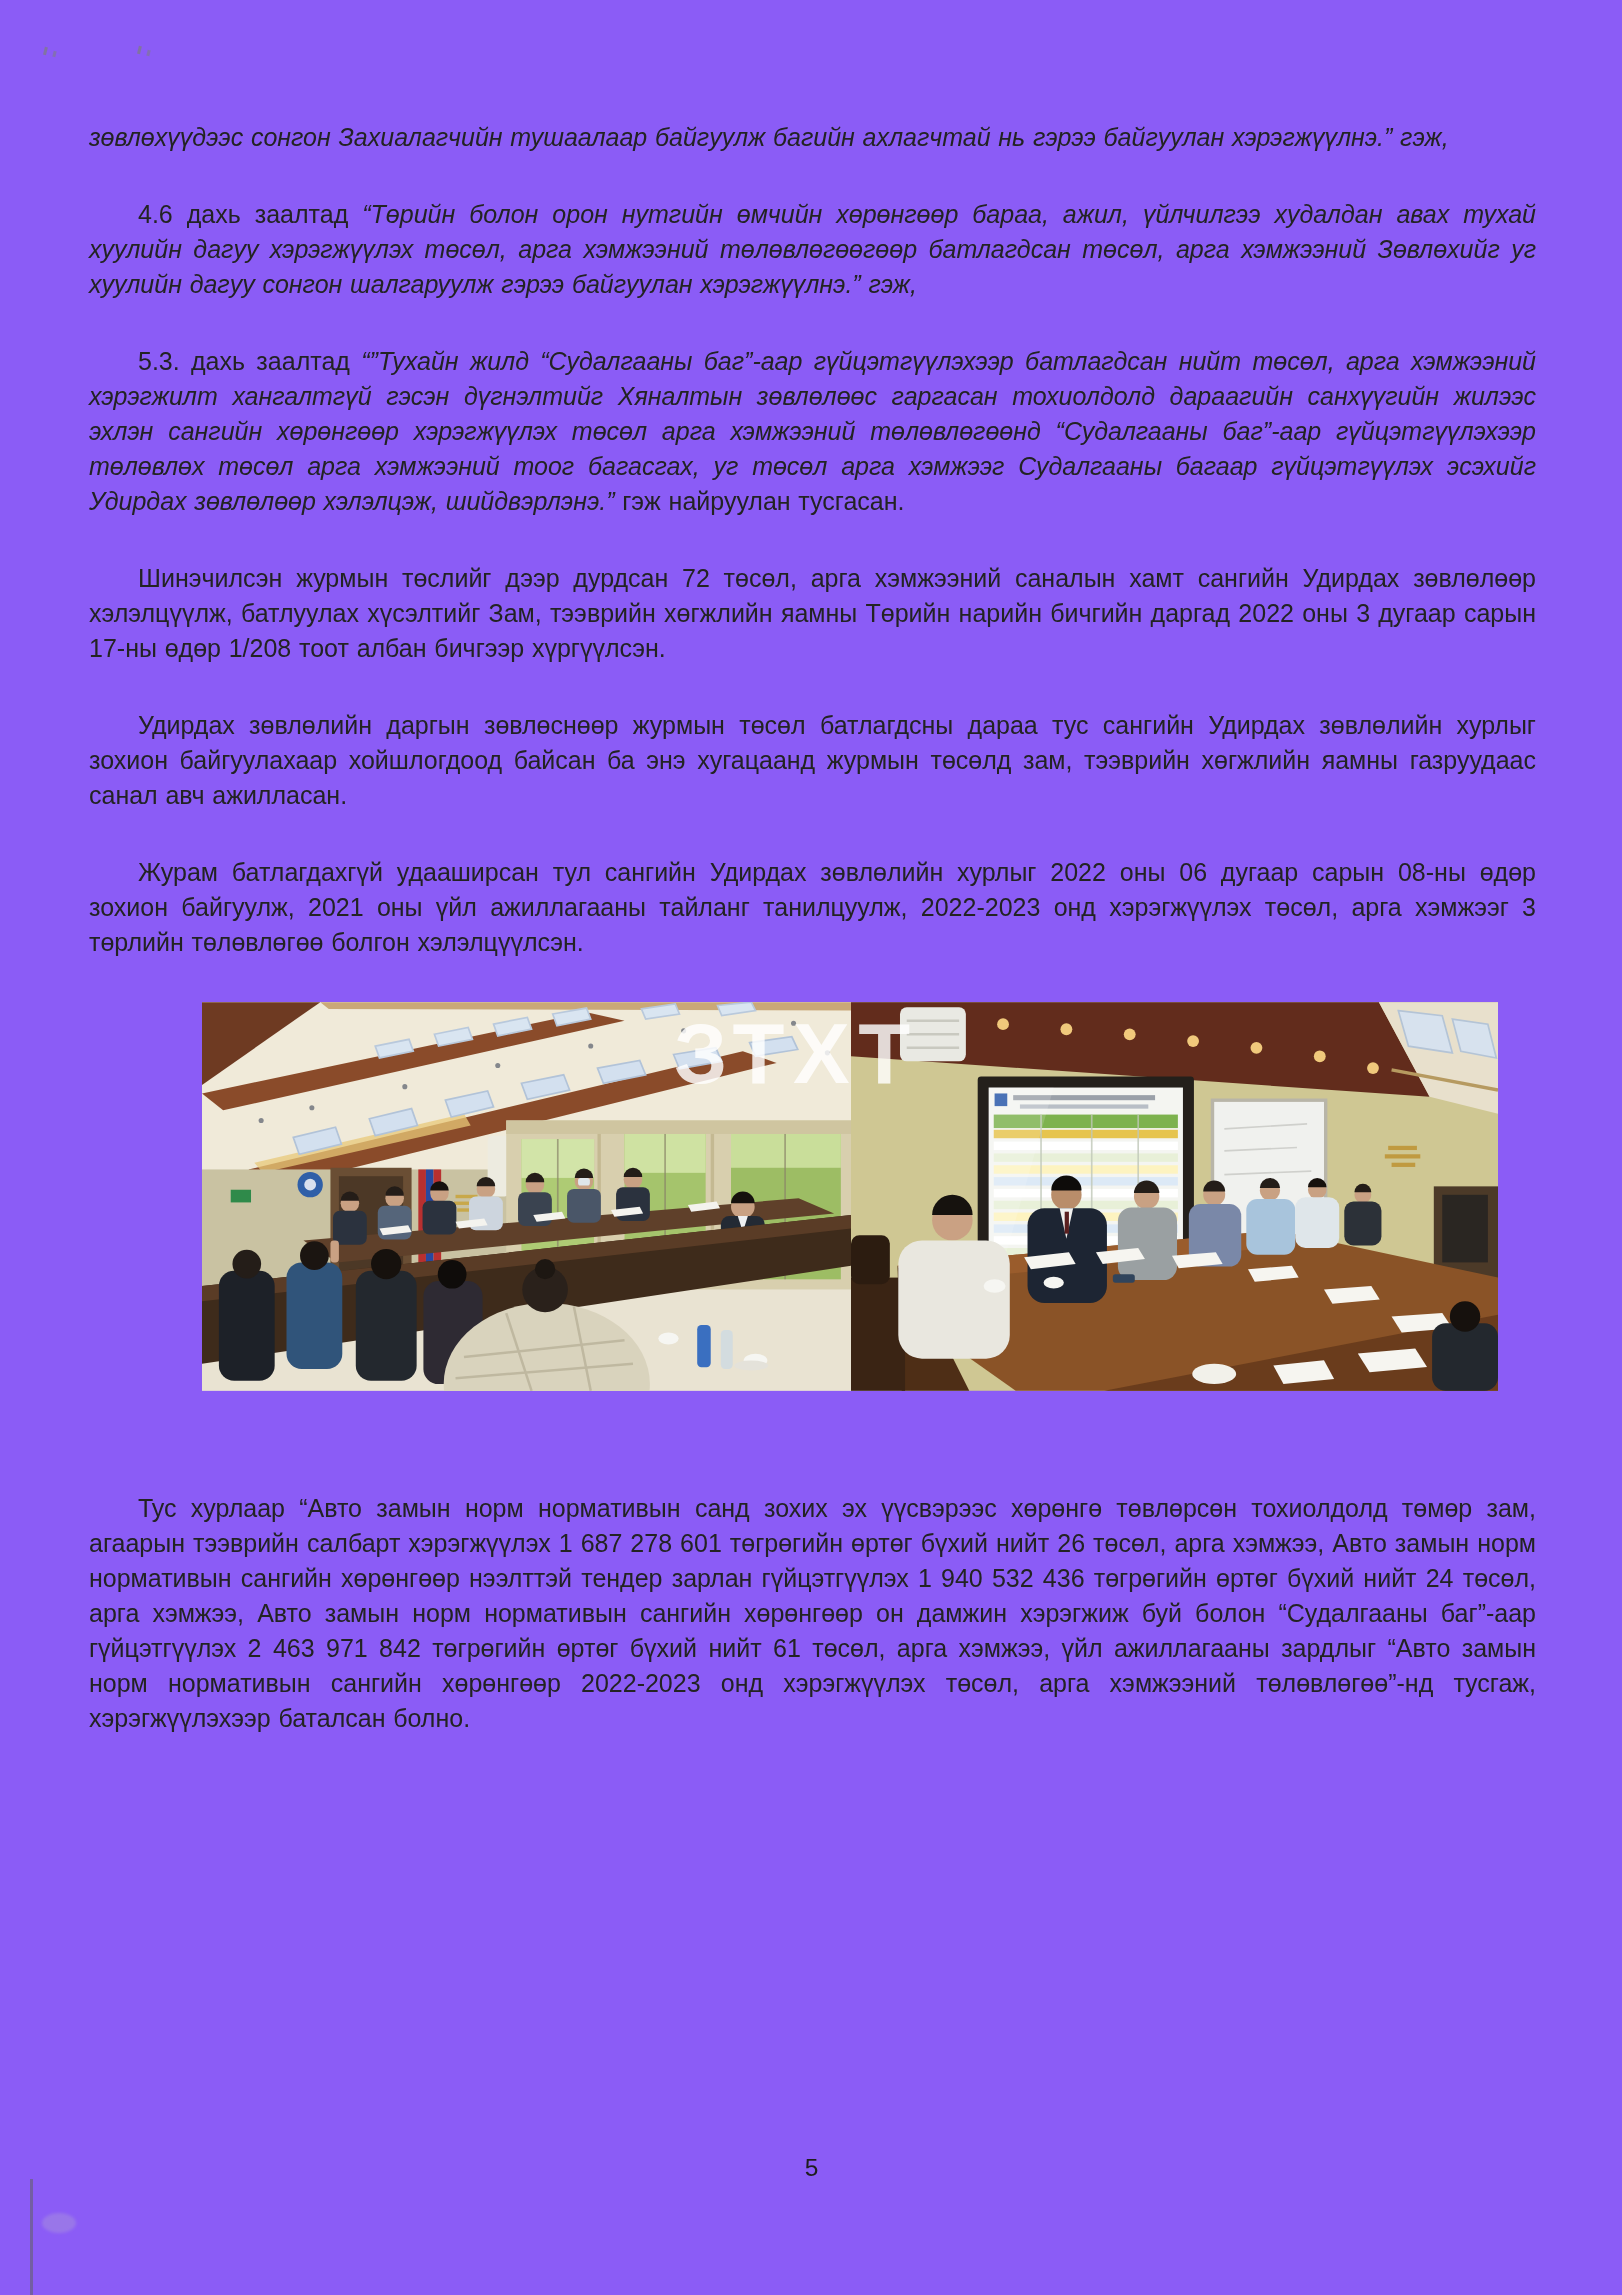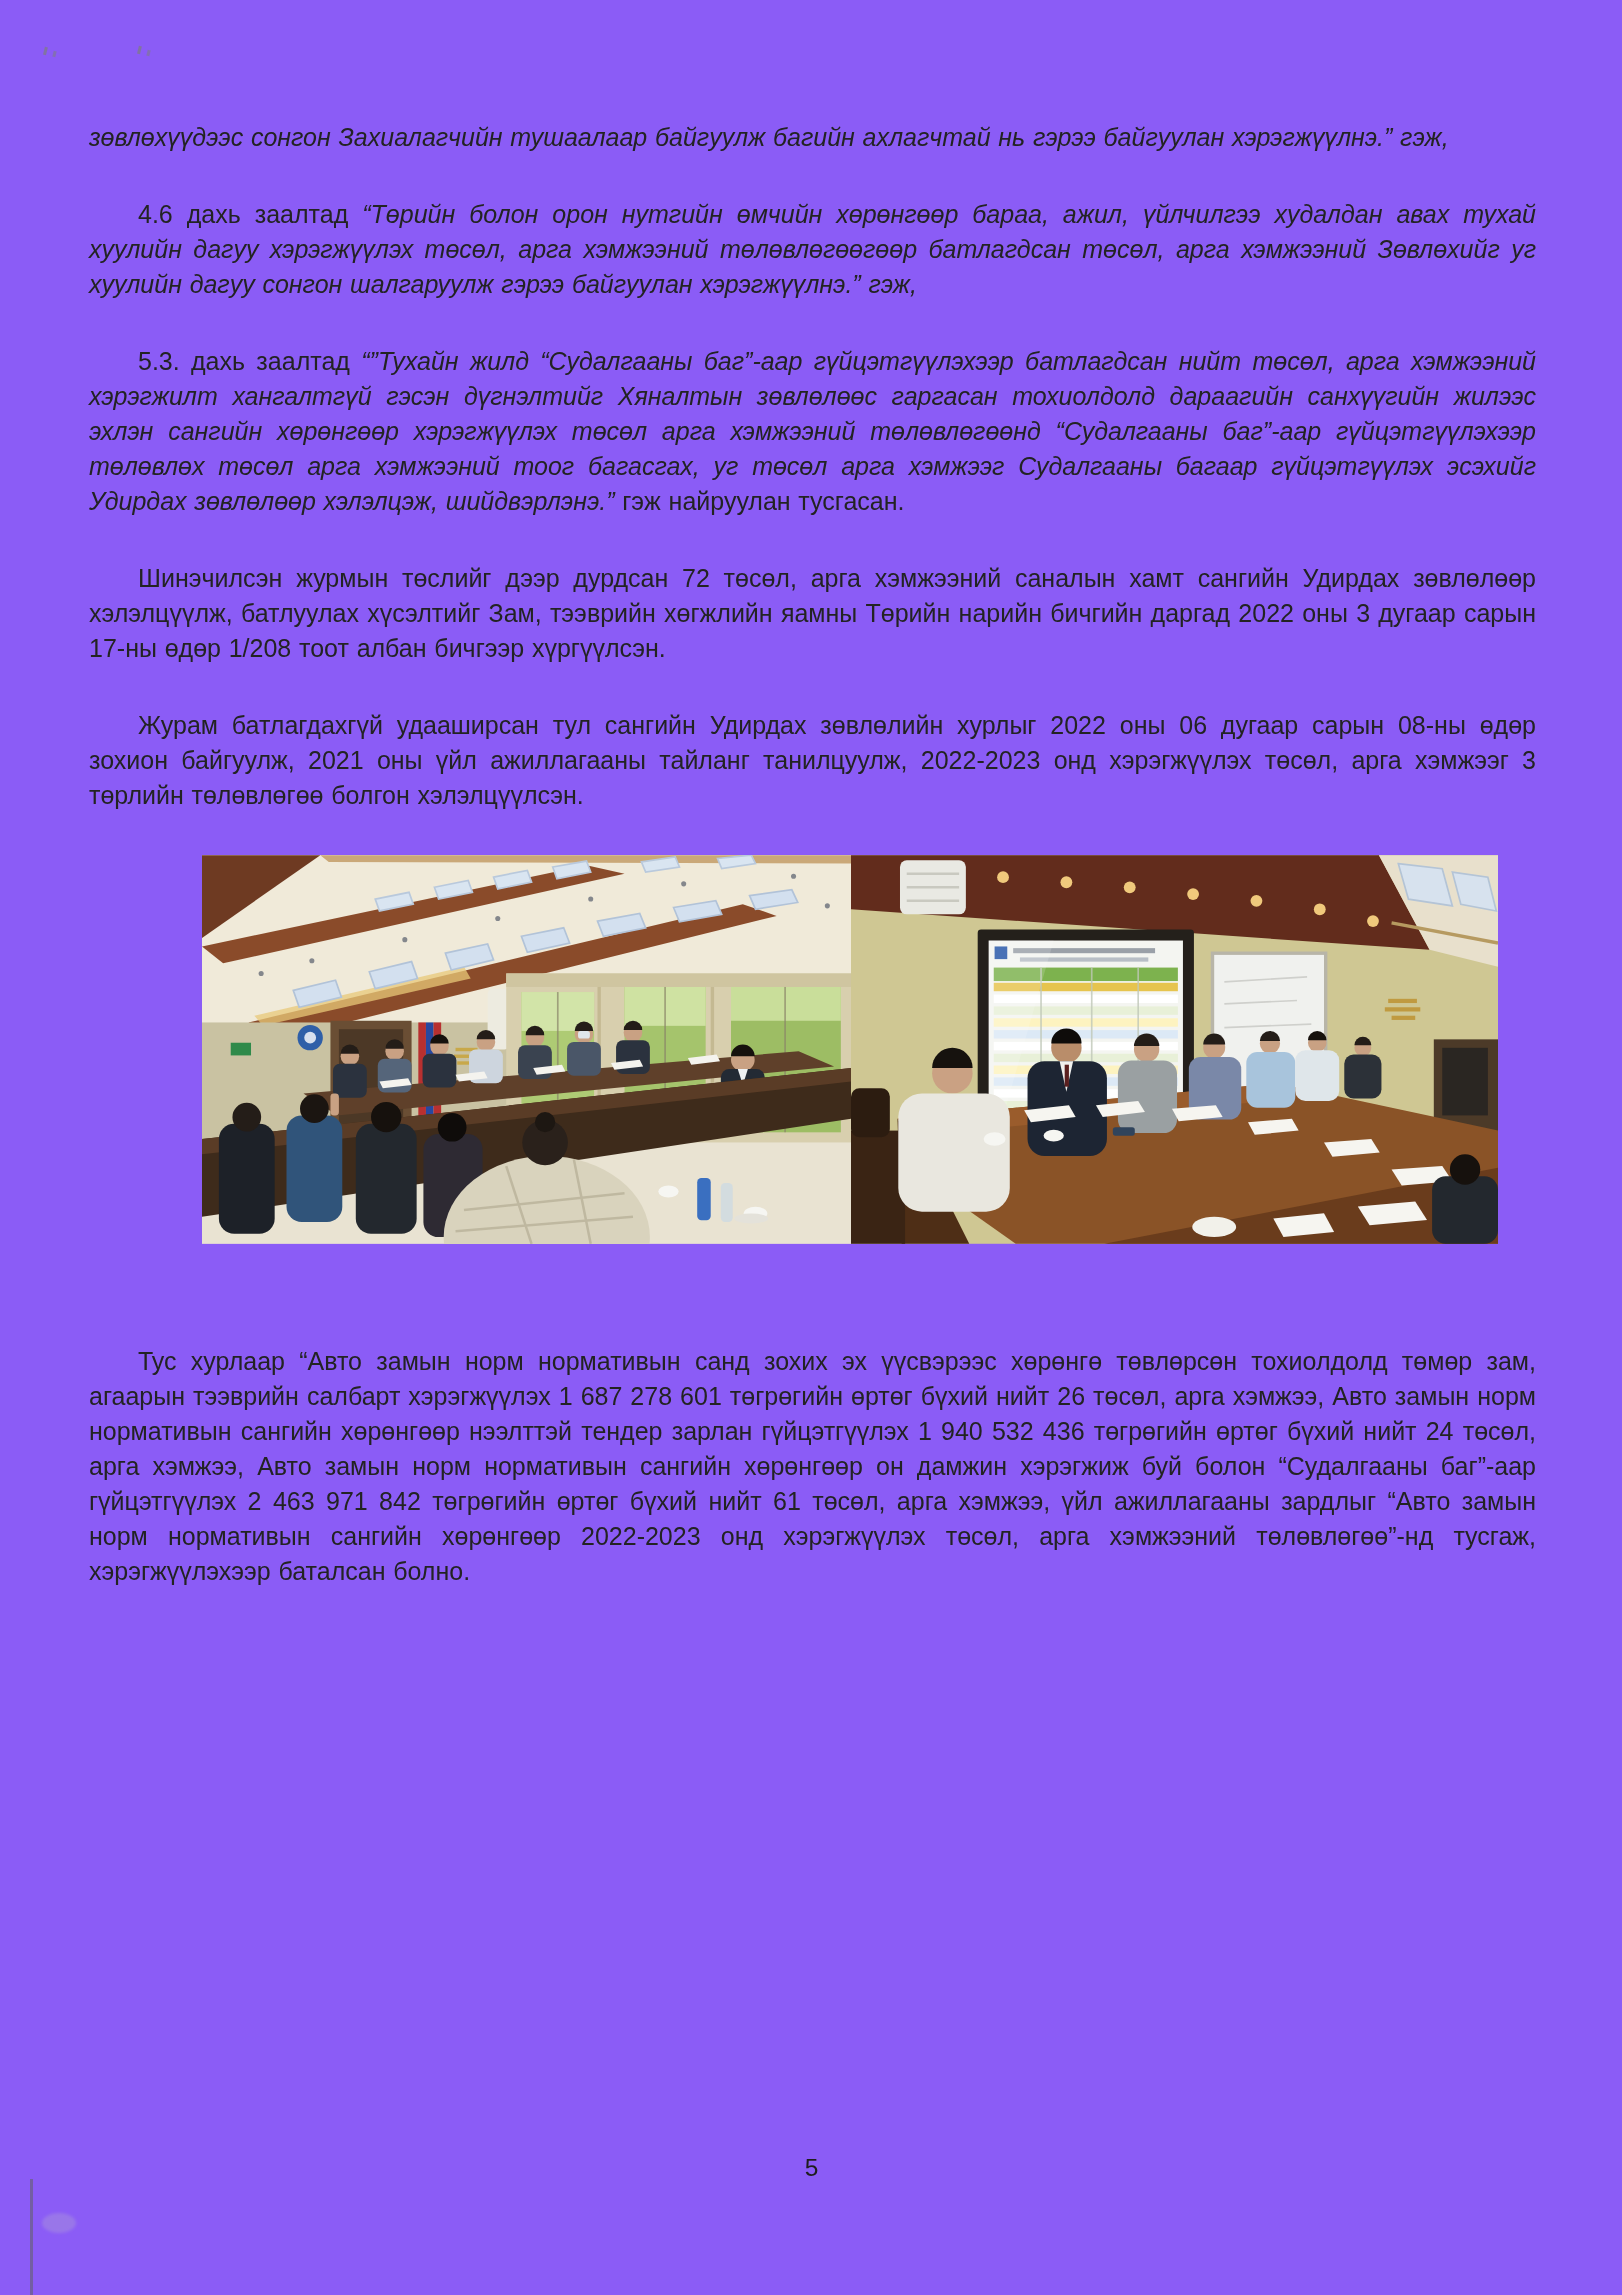--- a/index.html
+++ b/index.html
@@ -89,20 +89,21 @@
       <i></i>
     </div>
 
   <div class="content">
 
     <div>
         <p class="para no-indent"><span class="seg seg-italic">зөвлөхүүдээс сонгон Захиалагчийн тушаалаар байгуулж багийн ахлагчтай нь гэрээ байгуулан хэрэгжүүлнэ.” гэж,</span></p>
         <p class="para"><span class="seg">4.6 дахь заалтад </span><span class="seg seg-italic">“Төрийн болон орон нутгийн өмчийн хөрөнгөөр бараа, ажил, үйлчилгээ худалдан авах тухай хуулийн дагуу хэрэгжүүлэх төсөл, арга хэмжээний төлөвлөгөөгөөр батлагдсан төсөл, арга хэмжээний Зөвлөхийг уг хуулийн дагуу сонгон шалгаруулж гэрээ байгуулан хэрэгжүүлнэ.” гэж,</span></p>
         <p class="para"><span class="seg">5.3. дахь заалтад </span><span class="seg seg-italic">“”Тухайн жилд “Судалгааны баг”-аар гүйцэтгүүлэхээр батлагдсан нийт төсөл, арга хэмжээний хэрэгжилт хангалтгүй гэсэн дүгнэлтийг Хяналтын зөвлөлөөс гаргасан тохиолдолд дараагийн санхүүгийн жилээс эхлэн сангийн хөрөнгөөр хэрэгжүүлэх төсөл арга хэмжээний төлөвлөгөөнд “Судалгааны баг”-аар гүйцэтгүүлэхээр төлөвлөх төсөл арга хэмжээний тоог багасгах, уг төсөл арга хэмжээг Судалгааны багаар гүйцэтгүүлэх эсэхийг Удирдах зөвлөлөөр хэлэлцэж, шийдвэрлэнэ.” </span><span class="seg">гэж найруулан тусгасан.</span></p>
         <p class="para"><span class="seg">Шинэчилсэн журмын төслийг дээр дурдсан 72 төсөл, арга хэмжээний саналын хамт сангийн Удирдах зөвлөлөөр хэлэлцүүлж, батлуулах хүсэлтийг Зам, тээврийн хөгжлийн яамны Төрийн нарийн бичгийн даргад 2022 оны 3 дугаар сарын 17-ны өдөр 1/208 тоот албан бичгээр хүргүүлсэн.</span></p>
+        <p class="para"><span class="seg">Удирдах зөвлөлийн даргын зөвлөснөөр журмын төсөл батлагдсны дараа тус сангийн Удирдах зөвлөлийн хурлыг зохион байгуулахаар хойшлогдоод байсан ба энэ хугацаанд журмын төсөлд зам, тээврийн хөгжлийн яамны газруудаас санал авч ажилласан.</span></p>
         <p class="para"><span class="seg">Журам батлагдахгүй удааширсан тул сангийн Удирдах зөвлөлийн хурлыг 2022 оны 06 дугаар сарын 08-ны өдөр зохион байгуулж, 2021 оны үйл ажиллагааны тайланг танилцуулж, 2022-2023 онд хэрэгжүүлэх төсөл, арга хэмжээг 3 төрлийн төлөвлөгөө болгон хэлэлцүүлсэн.</span></p>
       </div>
 
     <div class="photos-row">
 
       <svg width="649" height="389" viewBox="0 0 768 460" xmlns="http://www.w3.org/2000/svg">
         <rect width="768" height="460" fill="#e9e3d2"></rect>
         <rect width="768" height="205" fill="#f0ead9"></rect>
 
         <polygon points="0,0 140,0 0,98" fill="#6e3a22"></polygon>
@@ -402,20 +403,21 @@
         </g>
         <ellipse cx="170" cy="336" rx="13" ry="8" fill="#f6f6f2"></ellipse>
         <ellipse cx="240" cy="332" rx="12" ry="7" fill="#f6f6f2"></ellipse>
         <ellipse cx="430" cy="440" rx="26" ry="12" fill="#f2f1ea"></ellipse>
         <rect x="310" y="322" width="26" height="10" rx="3" fill="#30445c"></rect>
 
         <rect x="688" y="380" width="78" height="80" rx="16" fill="#23282e"></rect>
         <circle cx="727" cy="372" r="18" fill="#16110d"></circle>
       </svg>
 
+      <div class="watermark">ЗТХТ</div>
     </div>
 
     <div>
         <p class="para"><span class="seg">Тус хурлаар “Авто замын норм нормативын санд зохих эх үүсвэрээс хөрөнгө төвлөрсөн тохиолдолд төмөр зам, агаарын тээврийн салбарт хэрэгжүүлэх 1 687 278 601 төгрөгийн өртөг бүхий нийт 26 төсөл, арга хэмжээ, Авто замын норм нормативын сангийн хөрөнгөөр нээлттэй тендер зарлан гүйцэтгүүлэх 1 940 532 436 төгрөгийн өртөг бүхий нийт 24 төсөл, арга хэмжээ, Авто замын норм нормативын сангийн хөрөнгөөр он дамжин хэрэгжиж буй болон “Судалгааны баг”-аар гүйцэтгүүлэх 2 463 971 842 төгрөгийн өртөг бүхий нийт 61 төсөл, арга хэмжээ, үйл ажиллагааны зардлыг “Авто замын норм нормативын сангийн хөрөнгөөр 2022-2023 онд хэрэгжүүлэх төсөл, арга хэмжээний төлөвлөгөө”-нд тусгаж, хэрэгжүүлэхээр баталсан болно.</span></p>
       </div>
 
   </div>
 
   <div class="page-number">5</div>
 

